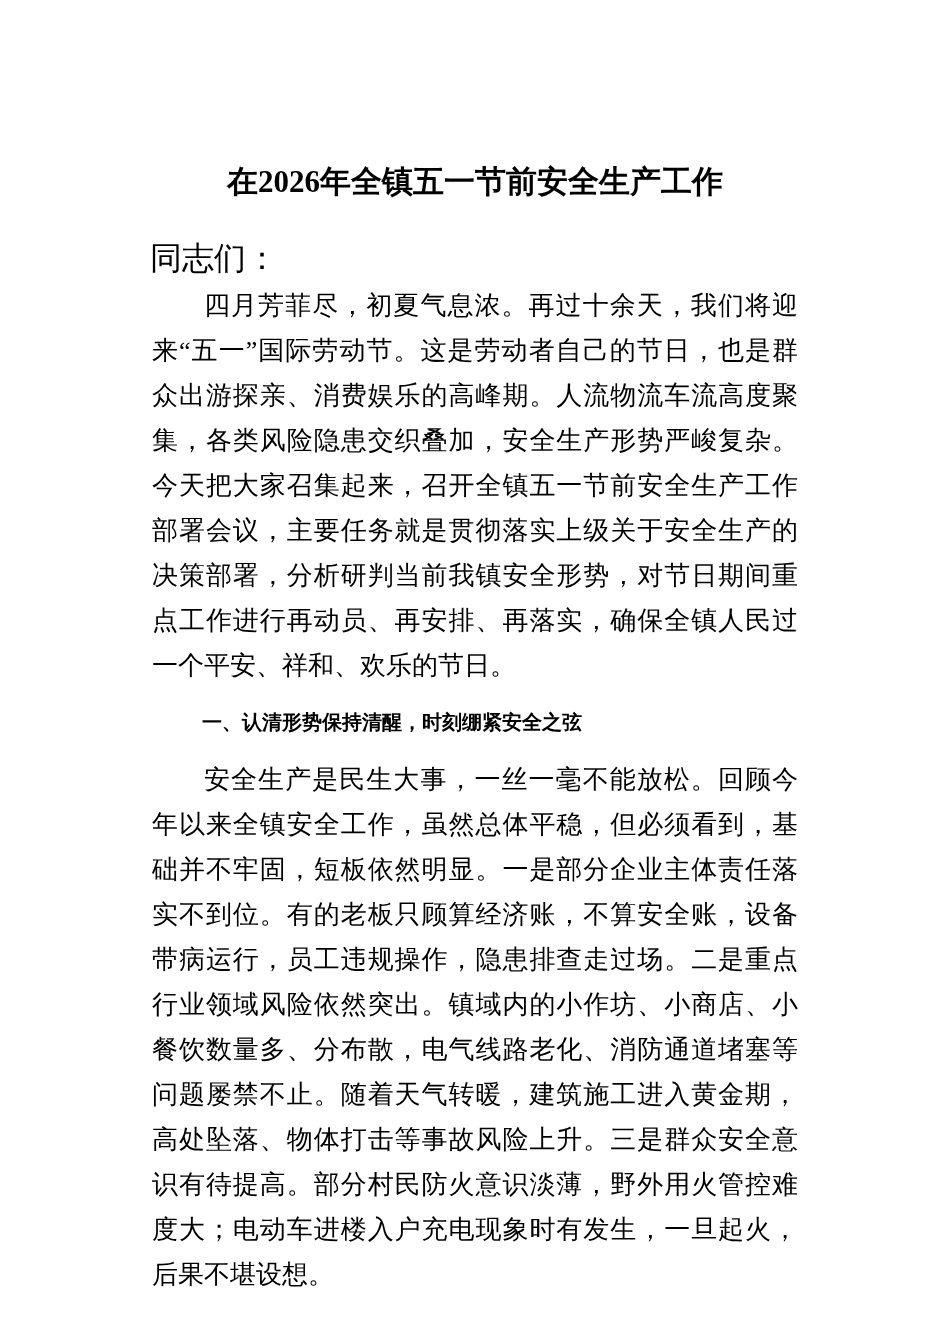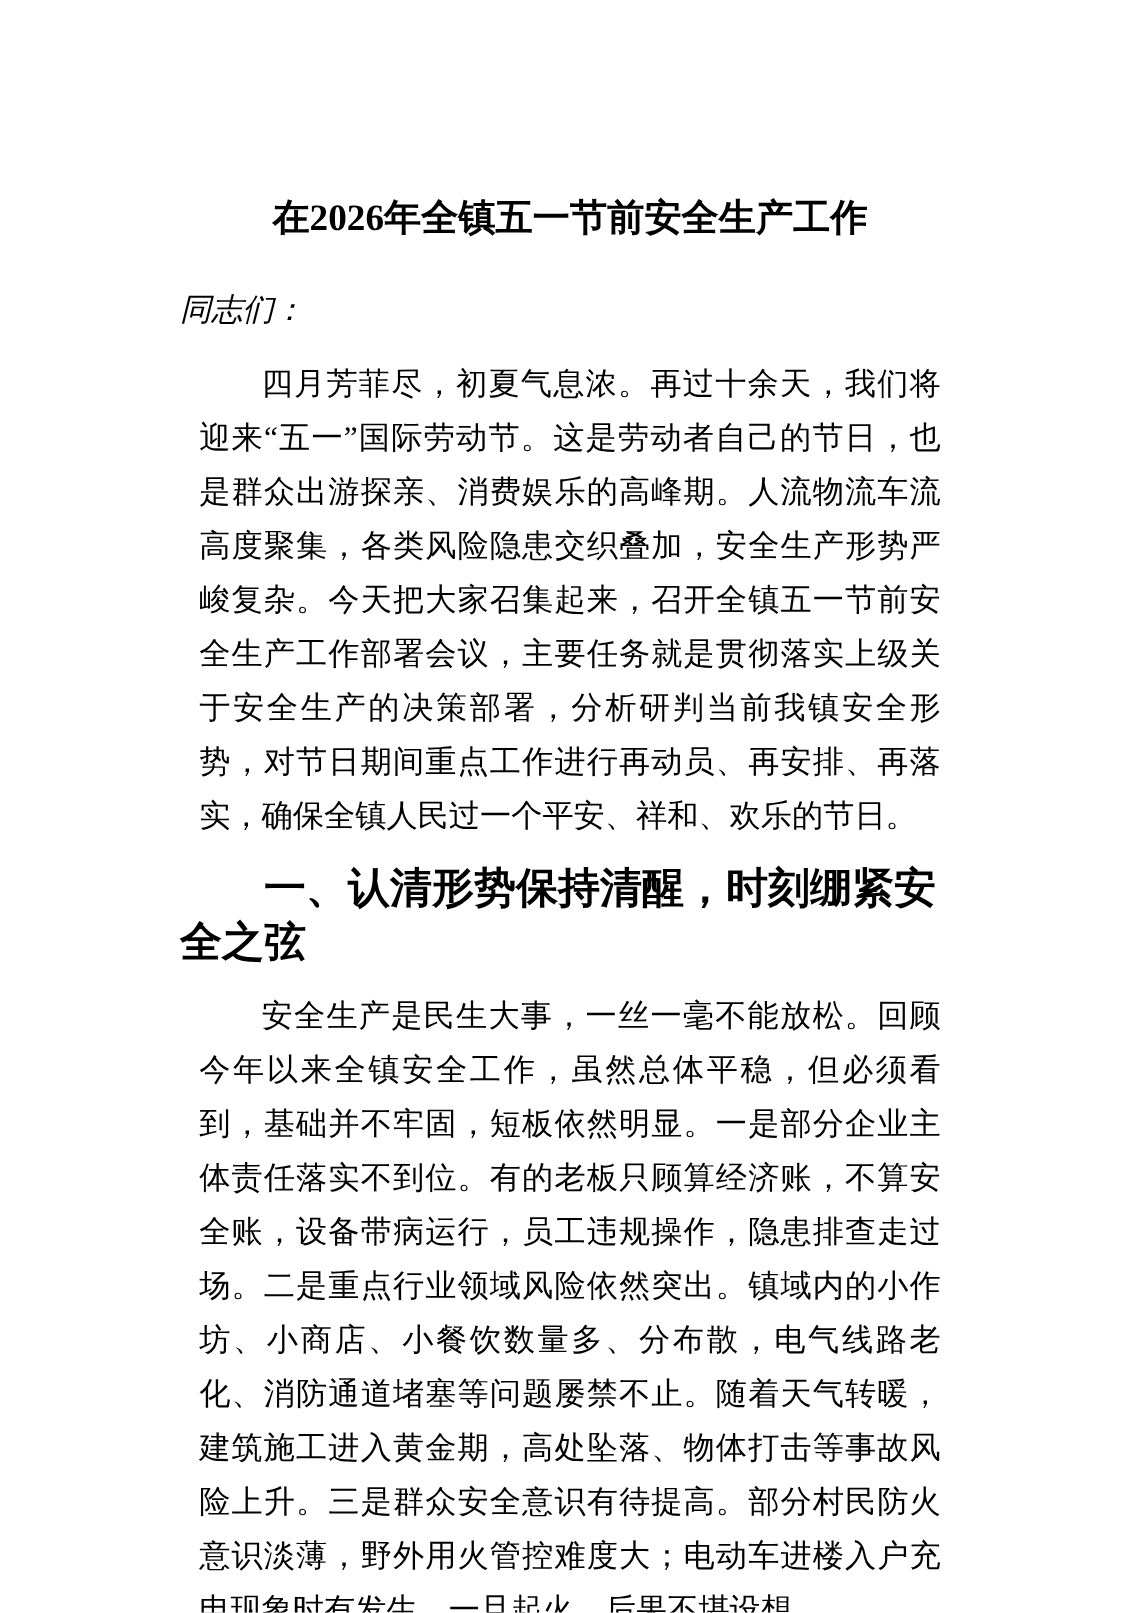--- a/index.html
+++ b/index.html
@@ -24,37 +24,36 @@
     text-align: center;
     font-size: 31px;
     font-weight: bold;
     line-height: 48px;
   }
   .doc-title .title-line {
     display: block;
   }
   .salutation {
     margin: 0;
-    font-size: 26px;
+    font-size: 32px;
     line-height: 45px;
     text-align: justify;
-    font-style: italic;
   }
   .body-para {
-    margin: 16px;
+    margin: 2px;
     font-size: 26px;
     line-height: 45px;
     text-align: justify;
     text-indent: 2em;
     text-justify: inter-ideograph;
     word-break: break-all;
   }
   .section-heading {
-    margin: 0;
-    font-size: 35px;
+    margin: 12px;
+    font-size: 20px;
     line-height: 45px;
     font-weight: bold;
     text-indent: 2em;
   }
 </style>
 </head>
 <body>
 
 <div class="page">
   <h1 class="doc-title">

